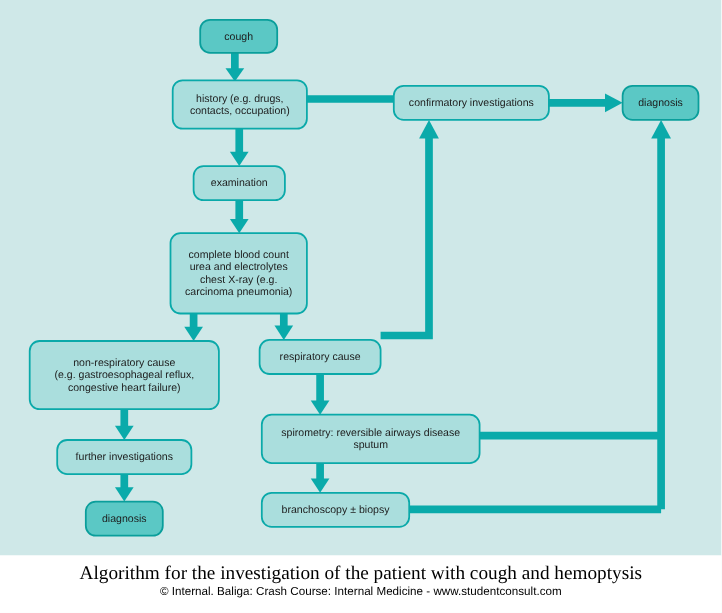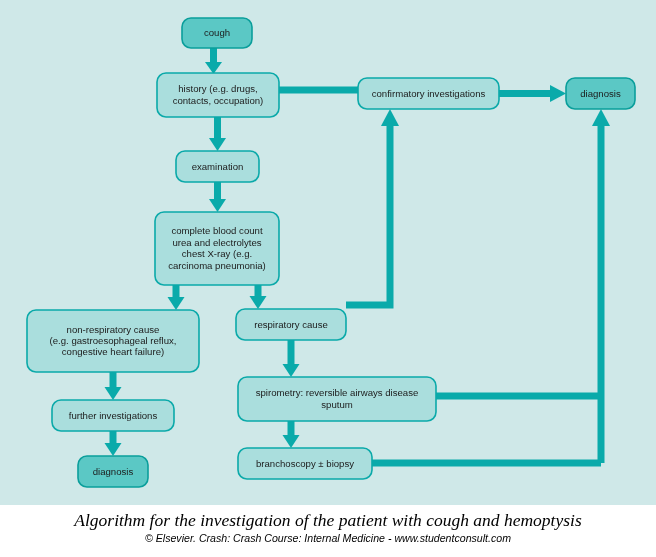--- a/index.html
+++ b/index.html
@@ -51,21 +51,20 @@
     stroke: none;
   }
   #caption-area {
     position: absolute;
     left: 0;
     top: 505px;
     width: 656px;
     height: 52px;
     background: #ffffff;
     text-align: center;
-    font-style: italic;
   }
   #caption-title {
     font-family: "Liberation Serif", serif;
     font-size: 17.5px;
     color: #000000;
     margin: 6px 0 0 0;
     line-height: 1.1;
     white-space: nowrap;
   }
   #caption-credit {
@@ -191,16 +190,16 @@
           <g>
             <rect x="238" y="448" width="134" height="31" rx="9" ry="9" class="node-rect"></rect>
             <text class="node-label" x="305" y="463.5"><tspan x="305" dy="0">branchoscopy ± biopsy</tspan></text>
           </g>
         </g>
     </svg>
   </div>
 
   <div id="caption-area">
     <div id="caption-title">Algorithm for the investigation of the patient with cough and hemoptysis</div>
-    <div id="caption-credit">© Elsevier. Crash: Crash Course: Internal Medicine - www.studentconsult.com</div>
+    <div id="caption-credit">© Internal. Baliga: Crash Course: Internal Medicine - www.studentconsult.com</div>
   </div>
 
 </div>
 
 </body></html>

